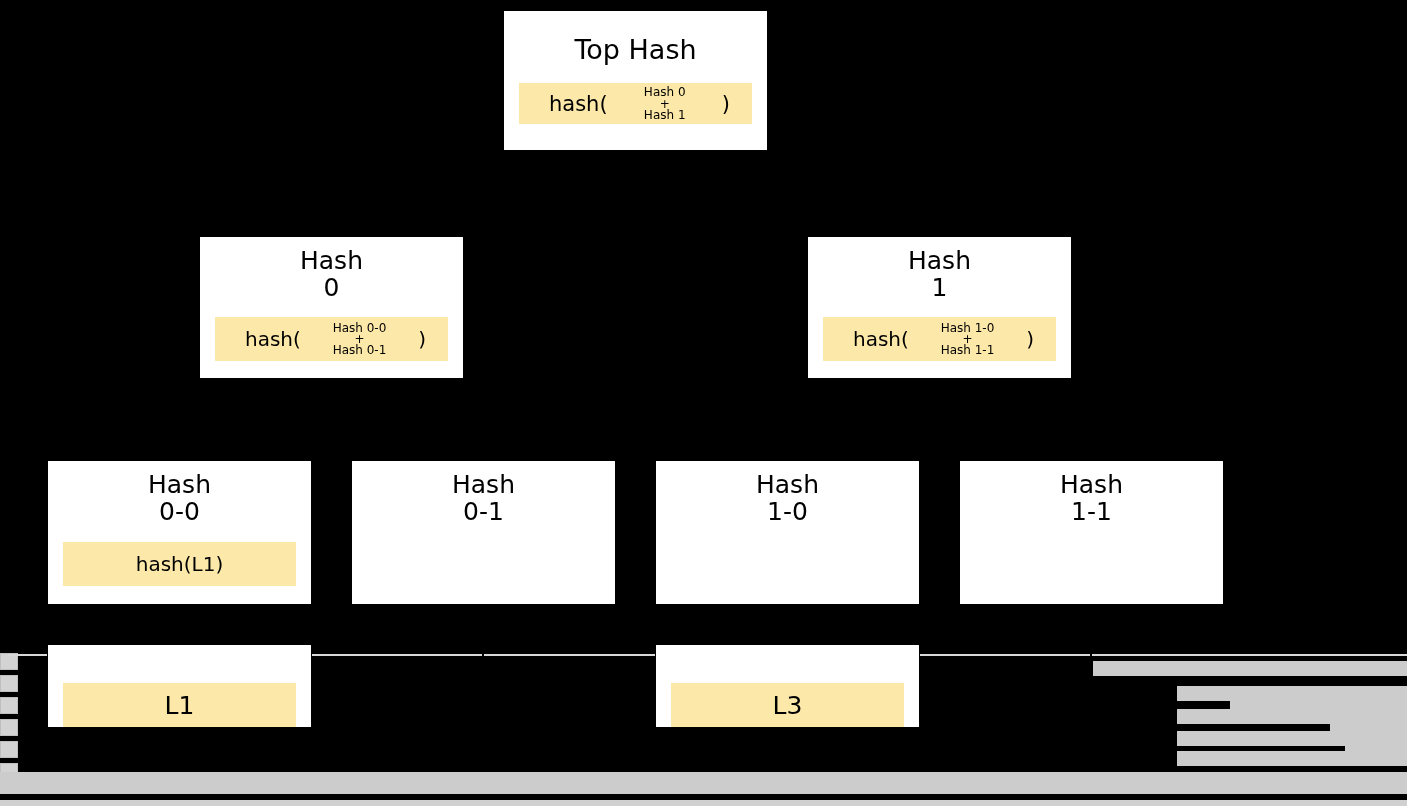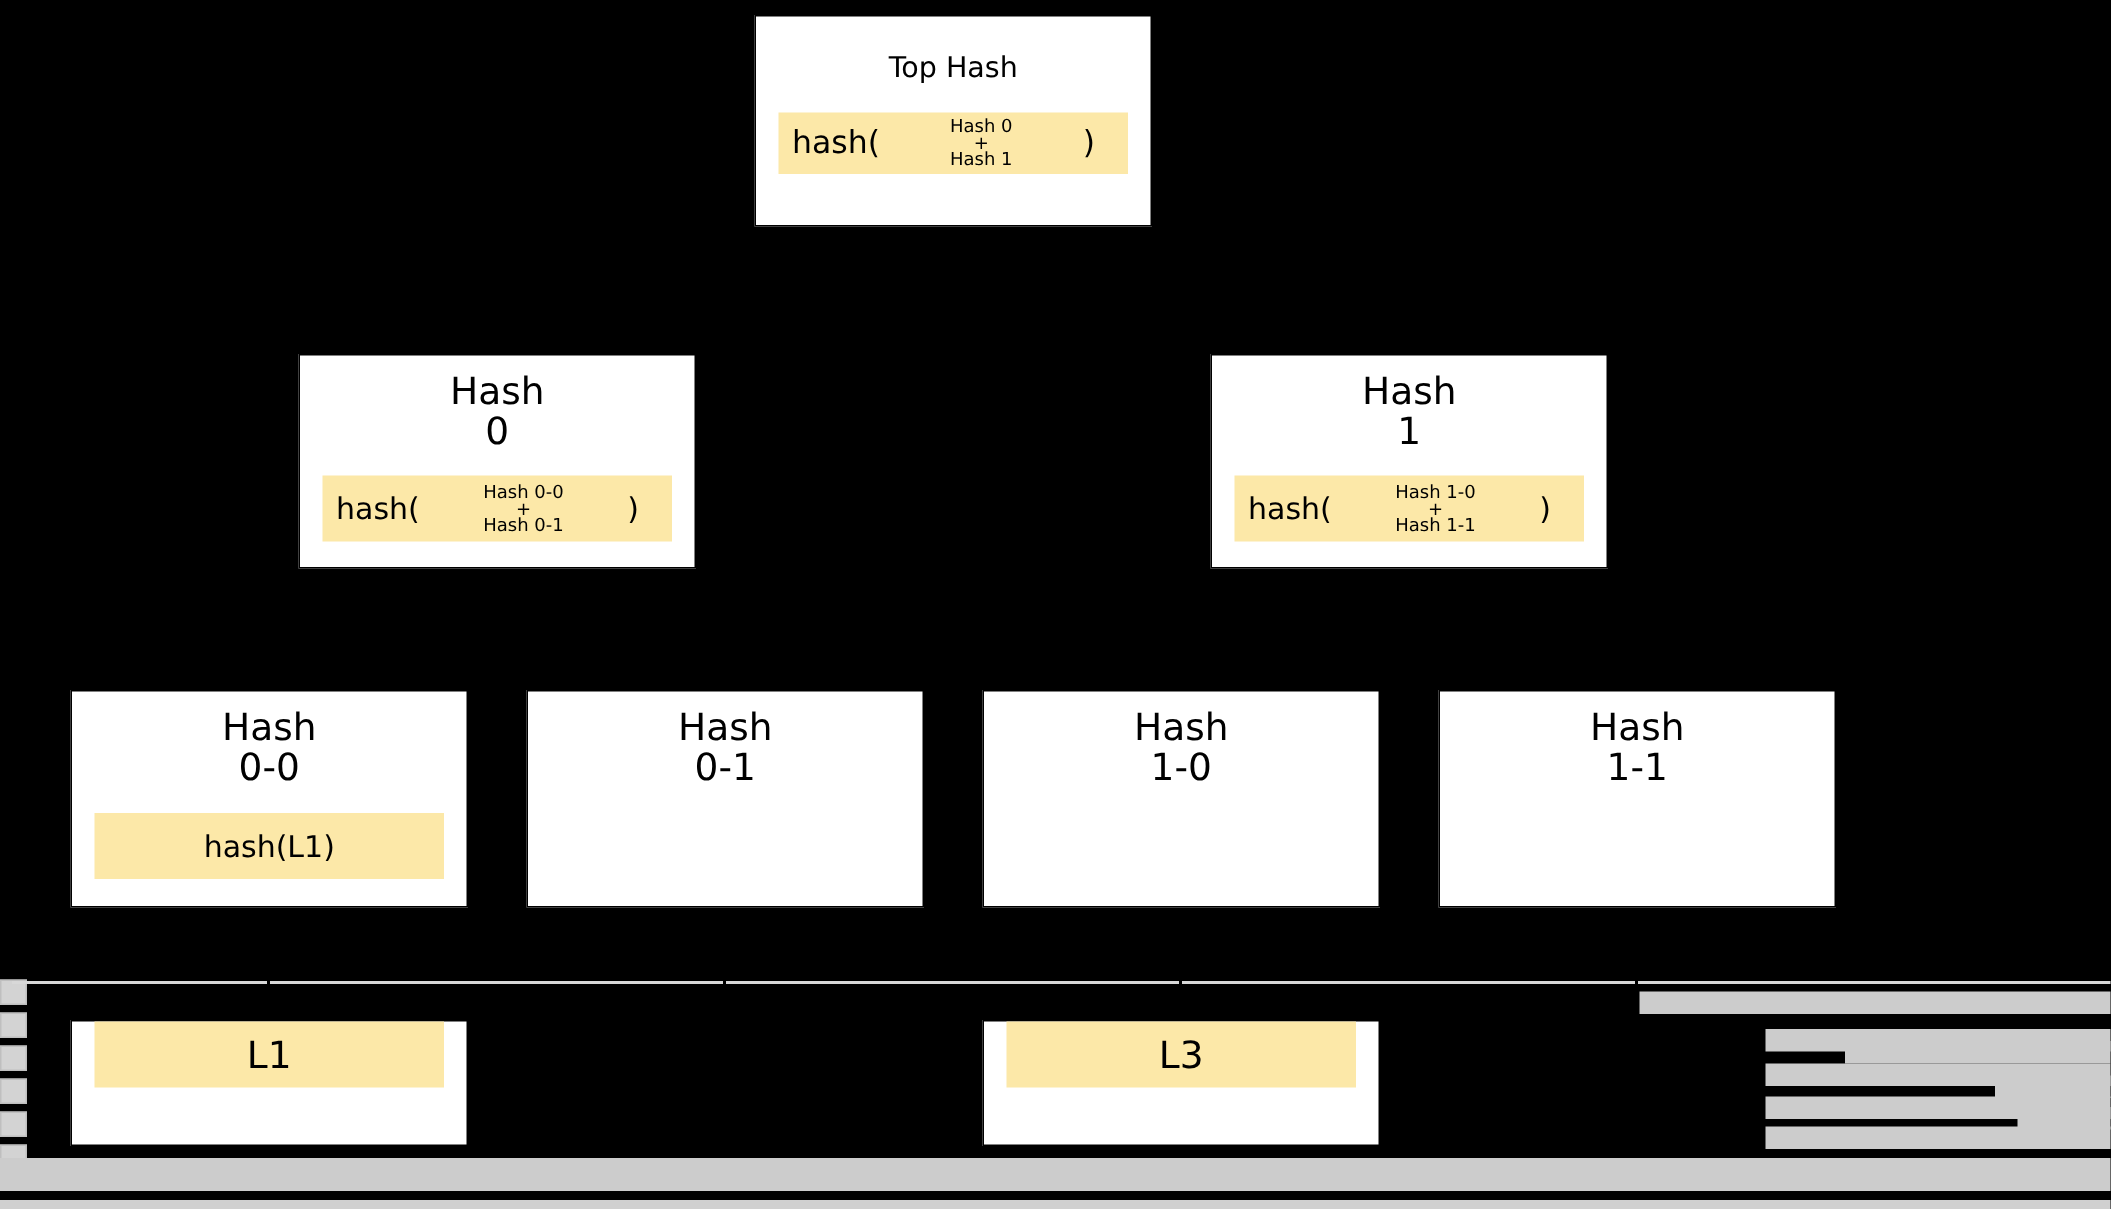--- a/index.html
+++ b/index.html
@@ -79,21 +79,21 @@
     background: #fce8a8;
     color: #000000;
     display: flex;
     align-items: center;
     justify-content: center;
     box-sizing: border-box;
   }
 
   
   .node.root { left: 503px; top: 10px; width: 265px; height: 141px; }
-  .node.root .node-title { font-size: 19px; margin-top: 24px; }
+  .node.root .node-title { font-size: 27px; margin-top: 24px; }
   .node.root .hashbox {
     width: 233px; height: 41px; margin-top: 19px;
     font-size: 21px;
   }
 
   
   .node.mid { top: 236px; width: 265px; height: 143px; }
   .node.mid.m0 { left: 199px; }
   .node.mid.m1 { left: 807px; }
   .node.mid .node-title { font-size: 25px; margin-top: 10px; }
@@ -108,40 +108,40 @@
   .node.leafhash.l1 { left: 351px; }
   .node.leafhash.l2 { left: 655px; }
   .node.leafhash.l3 { left: 959px; }
   .node.leafhash .node-title { font-size: 25px; margin-top: 10px; }
   .node.leafhash .hashbox {
     width: 233px; height: 44px; margin-top: 17px;
     font-size: 20px;
   }
 
   
-  .node.datablk { top: 680px; width: 265px; height: 84px; justify-content: flex-start; }
+  .node.datablk { top: 644px; width: 265px; height: 84px; justify-content: flex-end; }
   .node.datablk.d0 { left: 47px; }
   .node.datablk.d1 { left: 351px; }
   .node.datablk.d2 { left: 655px; }
   .node.datablk.d3 { left: 959px; }
   .node.datablk .hashbox {
     width: 233px; height: 44px;
     font-size: 25px;
   }
 
   
   .expr {
     display: flex;
     align-items: center;
     justify-content: center;
     gap: 0px;
     width: 100%;
     height: 100%;
   }
-  .expr .paren-l { padding-left: 9px; }
+  .expr .paren-l { padding-left: 30px; }
   .expr .paren-r { padding-right: 22px; }
   .expr .stack {
     display: flex;
     flex-direction: column;
     align-items: center;
     line-height: 1.02;
     flex: 1;
   }
   .expr .stack span { font-size: 12px; }
   .expr .stack .plus { font-size: 12px; margin: -1px 0; }

